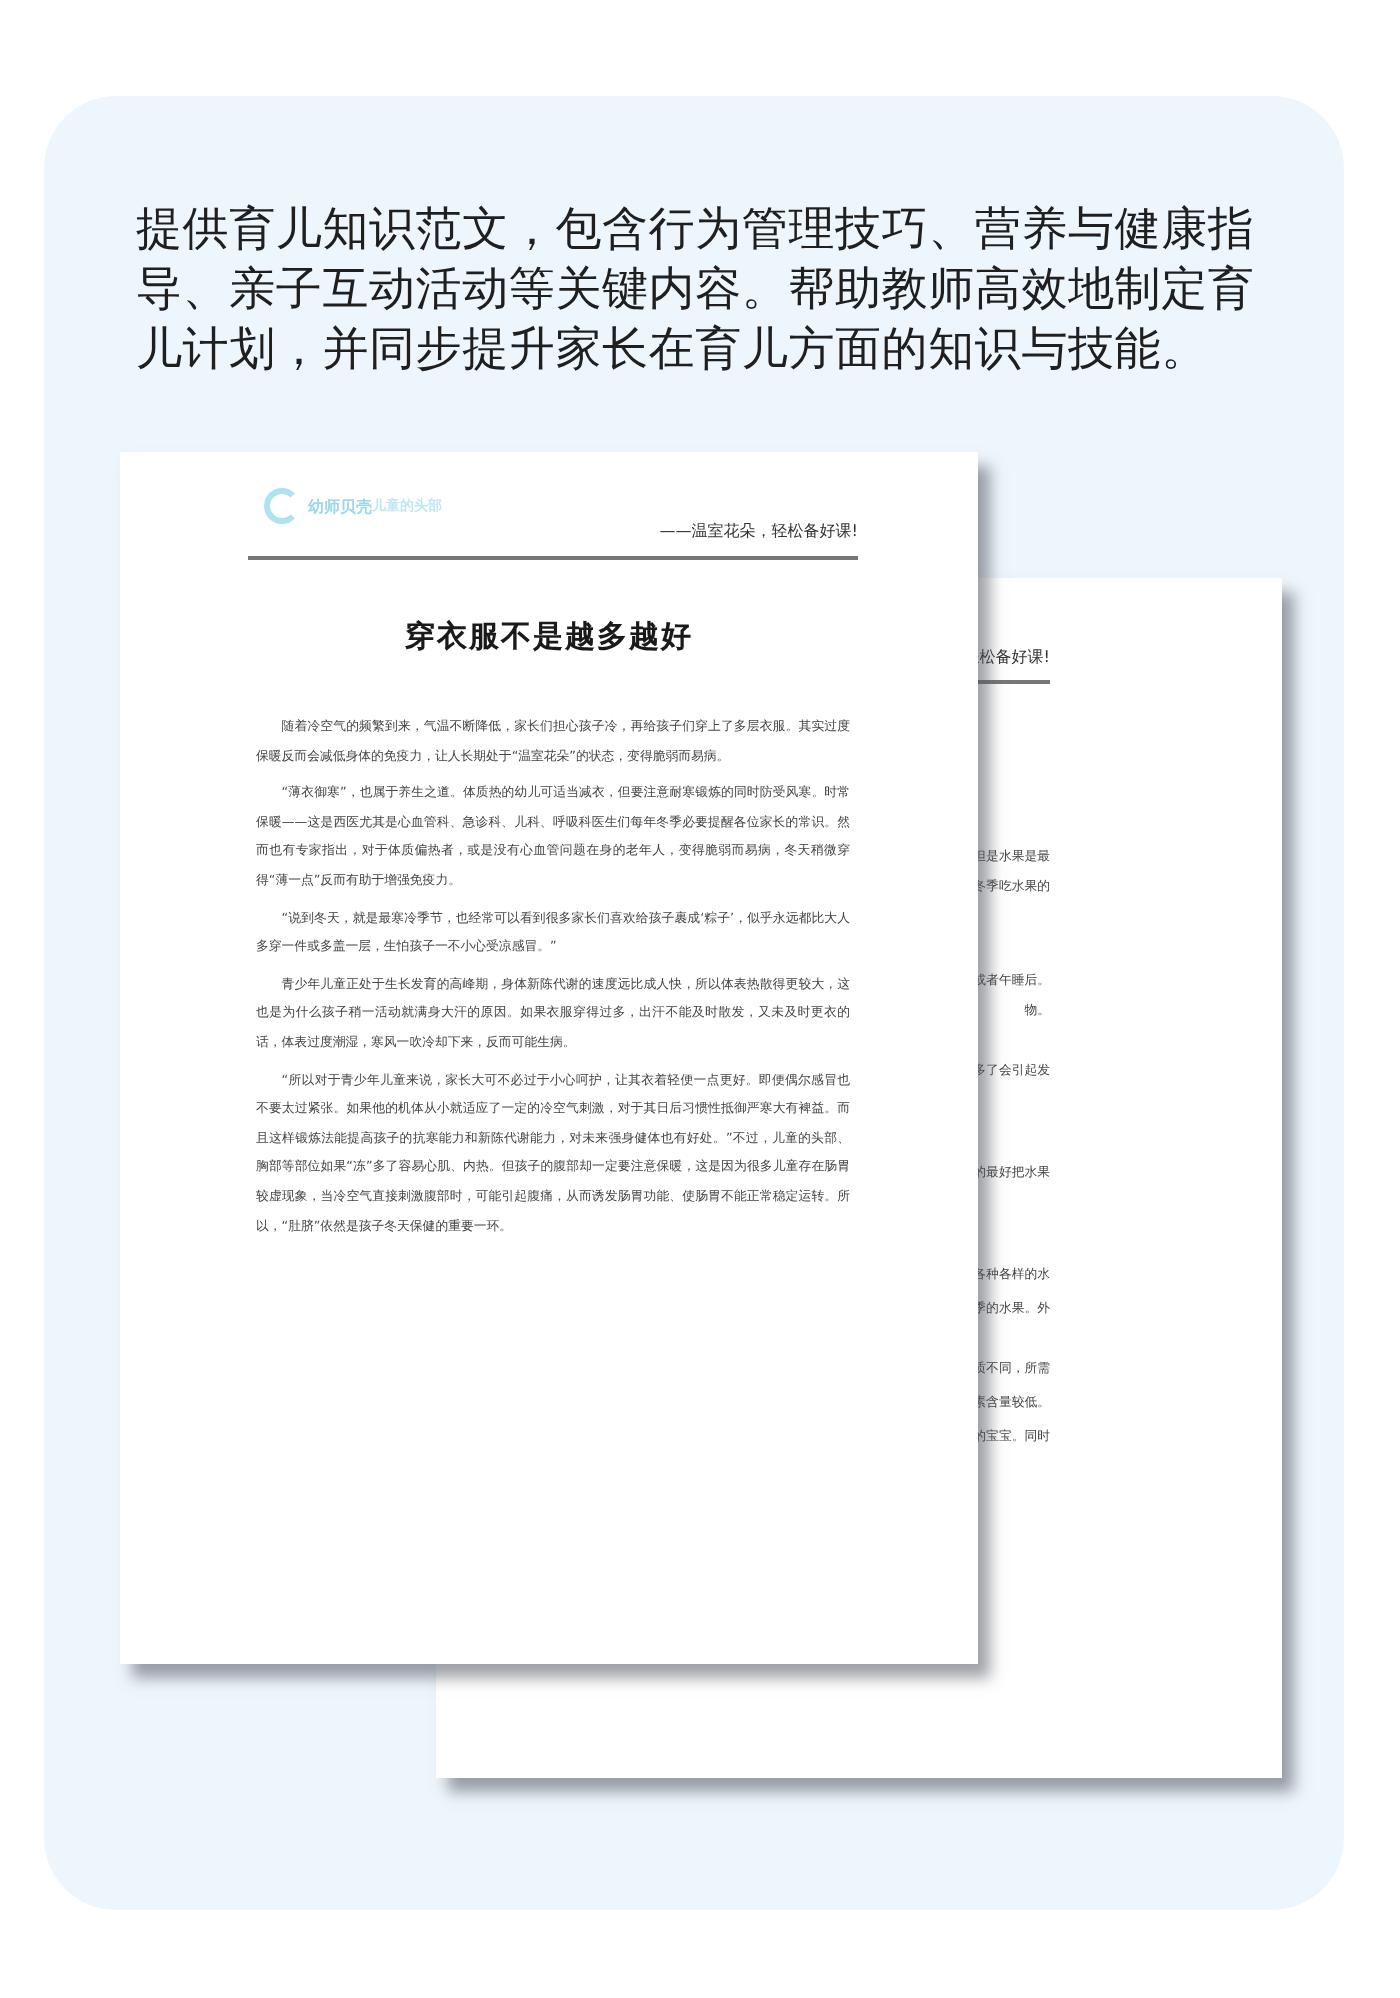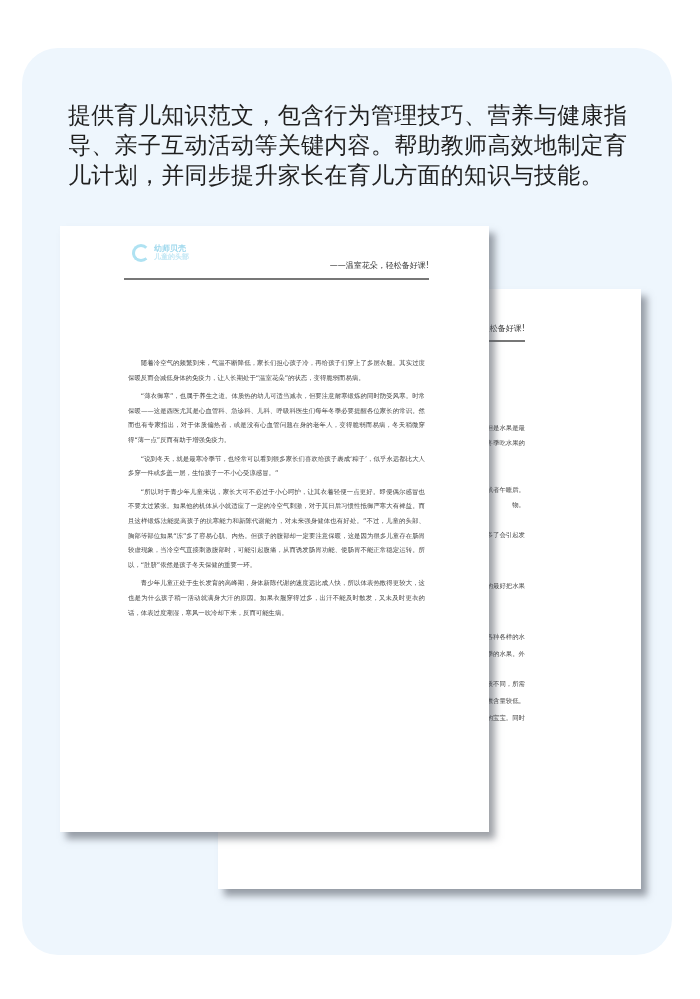--- a/index.html
+++ b/index.html
@@ -24,21 +24,21 @@
   .page.front { left: 60px; top: 226px; width: 429px; height: 606px; }
 
   .logo {
     position: absolute; left: 72px; top: 18px; display: flex; align-items: center; gap: 4px;
     opacity: 0.55;
   }
   .logo-mark {
     width: 18px; height: 18px; border-radius: 50%;
     border: 3px solid #6fcbe8; border-right-color: transparent; box-sizing: border-box;
   }
-  .logo-text { display: flex; flex-direction: column; line-height: 9px; }
+  .logo-text { display: flex; flex-direction: row; line-height: 9px; }
   .logo-text span { font-size: 8px; color: #4fb8de; font-weight: bold; }
   .logo-text span.sub { font-size: 7px; color: #8fd3ec; }
 
   .slogan {
     position: absolute; right: 60px; top: 34px; font-size: 8px; color: #333;
   }
   .back .slogan { right: 116px; top: 34px; }
   .rule {
     position: absolute; left: 64px; right: 60px; top: 52px; height: 2px; background: #777;
   }
@@ -91,21 +91,22 @@
   <div class="logo">
     <div class="logo-mark"></div>
     <div class="logo-text">
       <span>幼师贝壳</span>
       <span class="sub">儿童的头部</span>
     </div>
   </div>
   <div class="slogan">——温室花朵，轻松备好课!</div>
   <div class="rule"></div>
 
+  <div class="doc-title">穿衣服不是越多越好</div>
 
   <div class="doc-body">
     <p>随着冷空气的频繁到来，气温不断降低，家长们担心孩子冷，再给孩子们穿上了多层衣服。其实过度保暖反而会减低身体的免疫力，让人长期处于“温室花朵”的状态，变得脆弱而易病。</p>
     <p>“薄衣御寒”，也属于养生之道。体质热的幼儿可适当减衣，但要注意耐寒锻炼的同时防受风寒。时常保暖——这是西医尤其是心血管科、急诊科、儿科、呼吸科医生们每年冬季必要提醒各位家长的常识。然而也有专家指出，对于体质偏热者，或是没有心血管问题在身的老年人，变得脆弱而易病，冬天稍微穿得“薄一点”反而有助于增强免疫力。</p>
     <p>“说到冬天，就是最寒冷季节，也经常可以看到很多家长们喜欢给孩子裹成‘粽子’，似乎永远都比大人多穿一件或多盖一层，生怕孩子一不小心受凉感冒。”</p>
+    <p>青少年儿童正处于生长发育的高峰期，身体新陈代谢的速度远比成人快，所以体表热散得更较大，这也是为什么孩子稍一活动就满身大汗的原因。如果衣服穿得过多，出汗不能及时散发，又未及时更衣的话，体表过度潮湿，寒风一吹冷却下来，反而可能生病。</p>
     <p>“所以对于青少年儿童来说，家长大可不必过于小心呵护，让其衣着轻便一点更好。即便偶尔感冒也不要太过紧张。如果他的机体从小就适应了一定的冷空气刺激，对于其日后习惯性抵御严寒大有裨益。而且这样锻炼法能提高孩子的抗寒能力和新陈代谢能力，对未来强身健体也有好处。”不过，儿童的头部、胸部等部位如果“冻”多了容易心肌、内热。但孩子的腹部却一定要注意保暖，这是因为很多儿童存在肠胃较虚现象，当冷空气直接刺激腹部时，可能引起腹痛，从而诱发肠胃功能、使肠胃不能正常稳定运转。所以，“肚脐”依然是孩子冬天保健的重要一环。</p>
-    <p>青少年儿童正处于生长发育的高峰期，身体新陈代谢的速度远比成人快，所以体表热散得更较大，这也是为什么孩子稍一活动就满身大汗的原因。如果衣服穿得过多，出汗不能及时散发，又未及时更衣的话，体表过度潮湿，寒风一吹冷却下来，反而可能生病。</p>
   </div>
 </div>
 
 </body></html>

